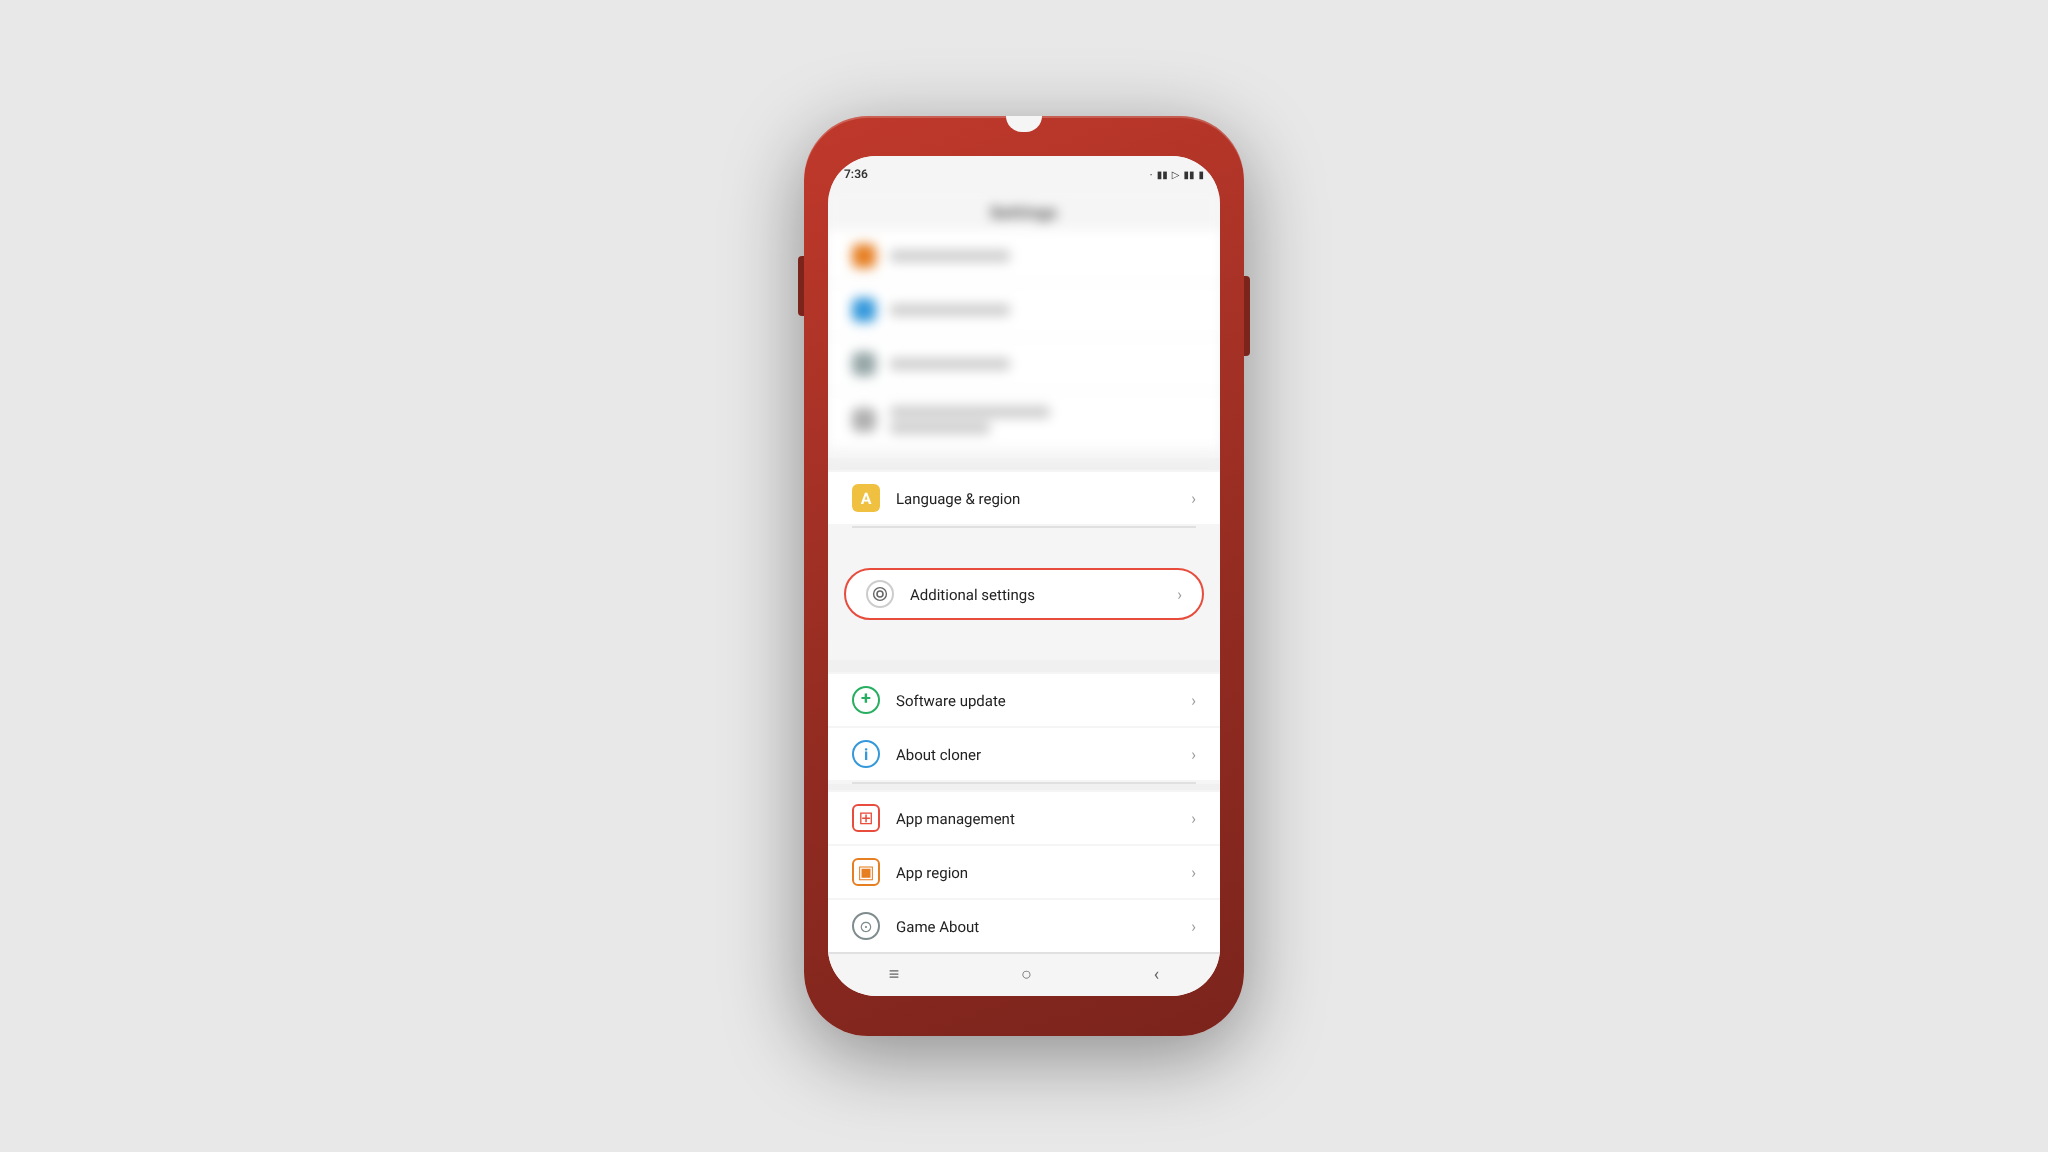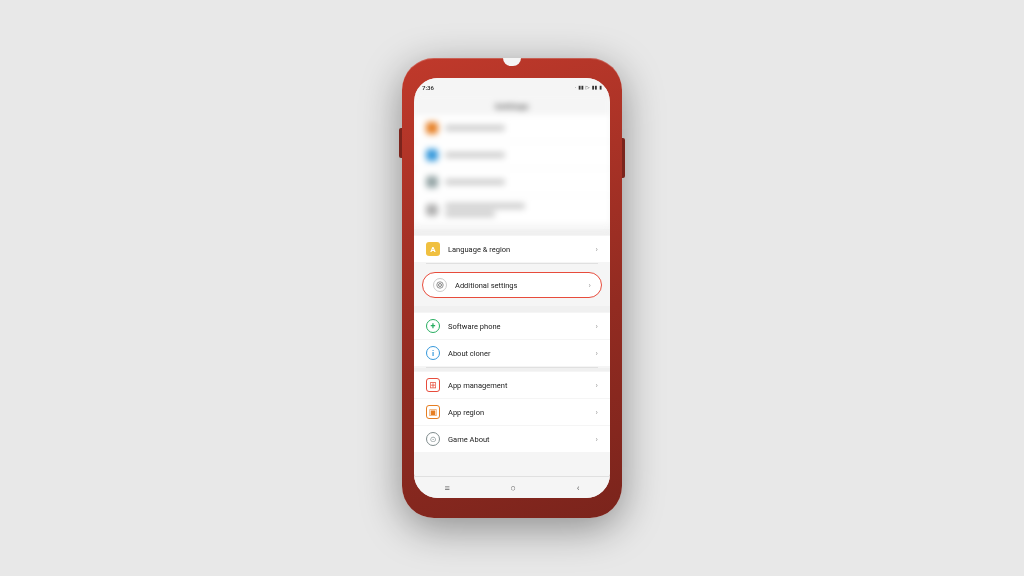--- a/index.html
+++ b/index.html
@@ -162,21 +162,21 @@
 
     .divider {
       height: 6px;
       background: #f0f0f0;
     }
 
     
     .highlight-item {
       border: 1.5px solid #e74c3c;
       border-radius: 20px;
-      margin: 8px 8px;
+      margin: 20px 8px;
       padding: 5px 10px;
       background: #fff;
     }
 
     .highlight-item .menu-item-text {
       color: #222;
     }
 
     .section-divider {
       height: 1px;
@@ -293,21 +293,21 @@
             </svg>
           </div>
           <span class="menu-item-text">Additional settings</span>
           <span class="menu-item-chevron">›</span>
         </div>
 
         <div class="divider"></div>
 
         <div class="menu-item">
           <div class="menu-item-icon" style="background:#fff;border:1px solid #27ae60;border-radius:50%;color:#27ae60;font-size:9px;font-weight:700;">+</div>
-          <span class="menu-item-text">Software phone</span>
+          <span class="menu-item-text">Software update</span>
           <span class="menu-item-chevron">›</span>
         </div>
 
         <div class="menu-item">
           <div class="menu-item-icon" style="background:#fff;border:1px solid #3498db;border-radius:50%;color:#3498db;font-size:8px;font-weight:700;">i</div>
           <span class="menu-item-text">About cloner</span>
           <span class="menu-item-chevron">›</span>
         </div>
 
         <div class="section-divider"></div>

